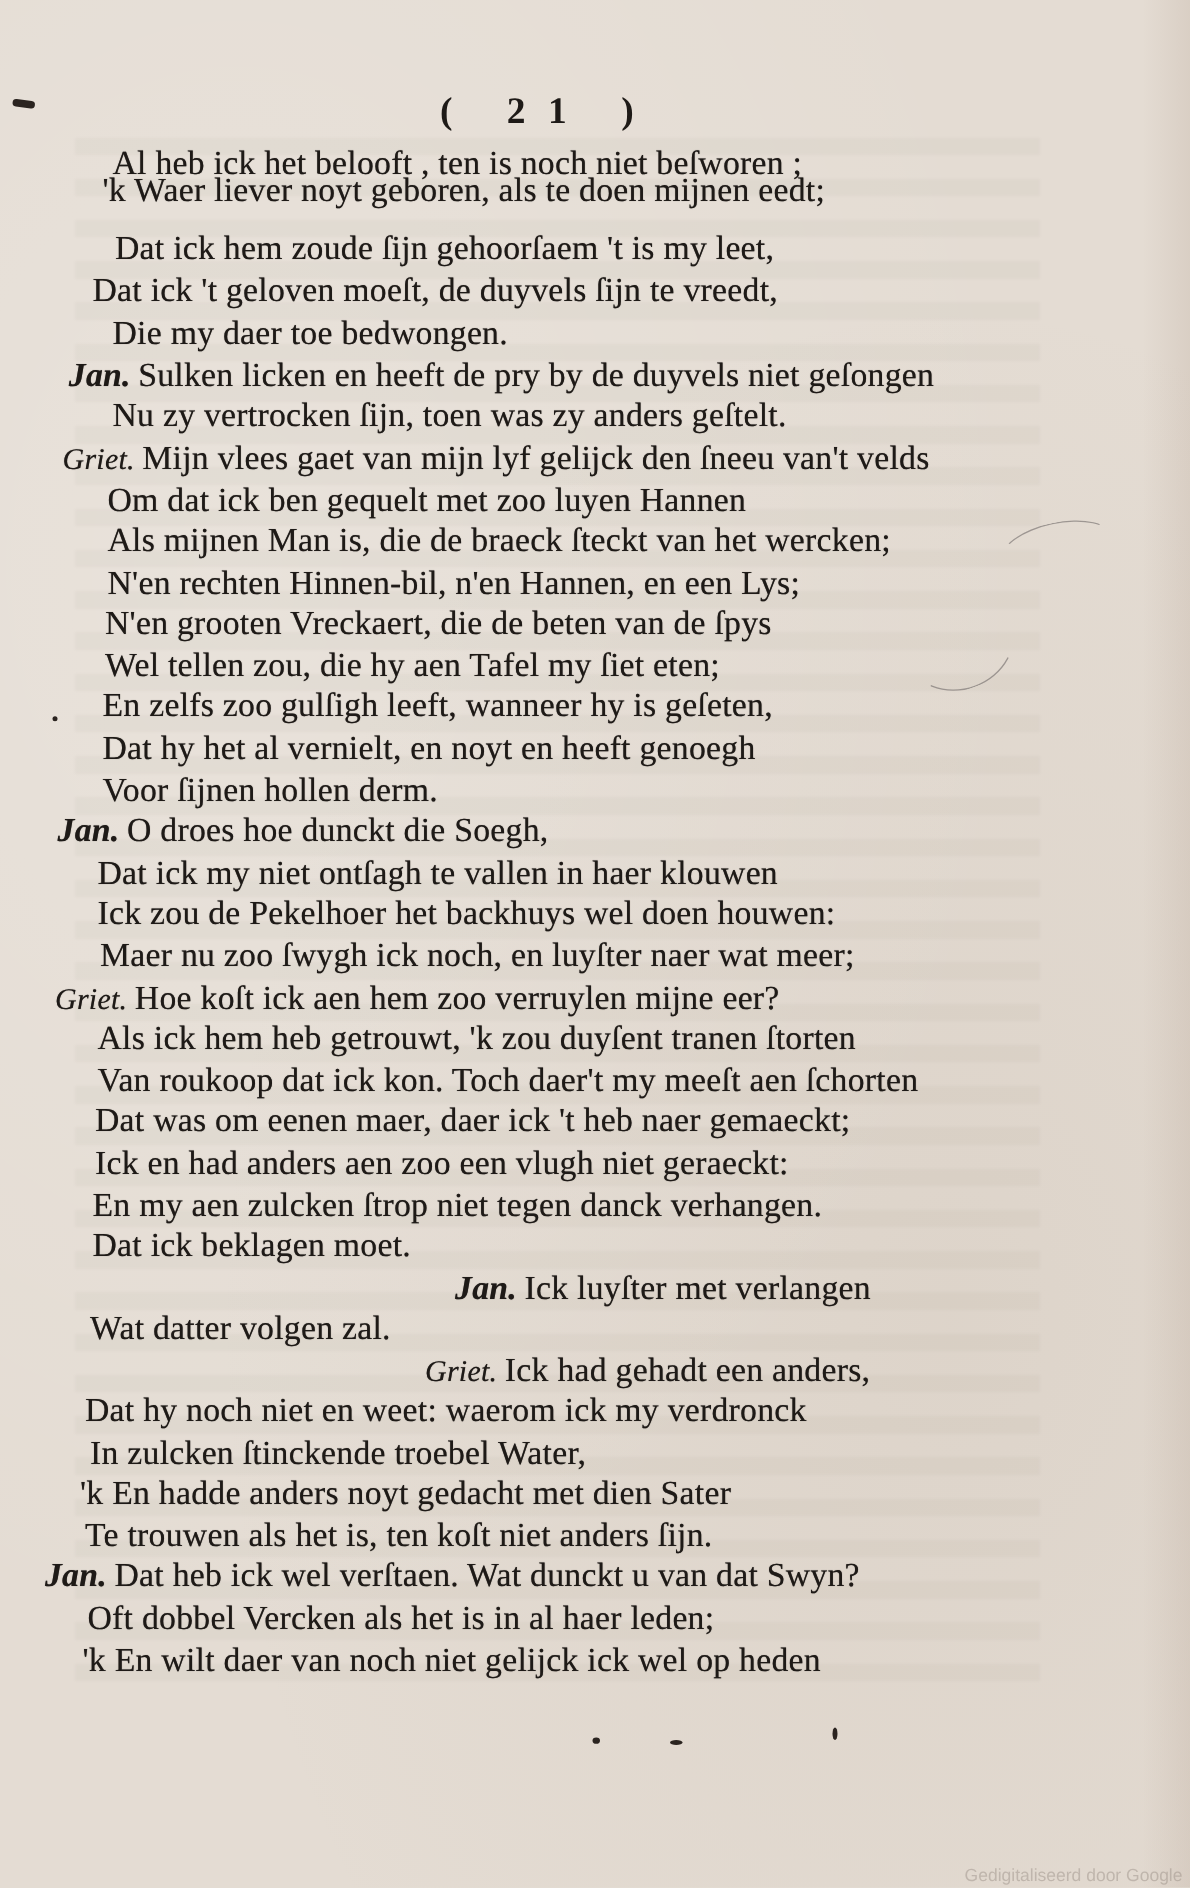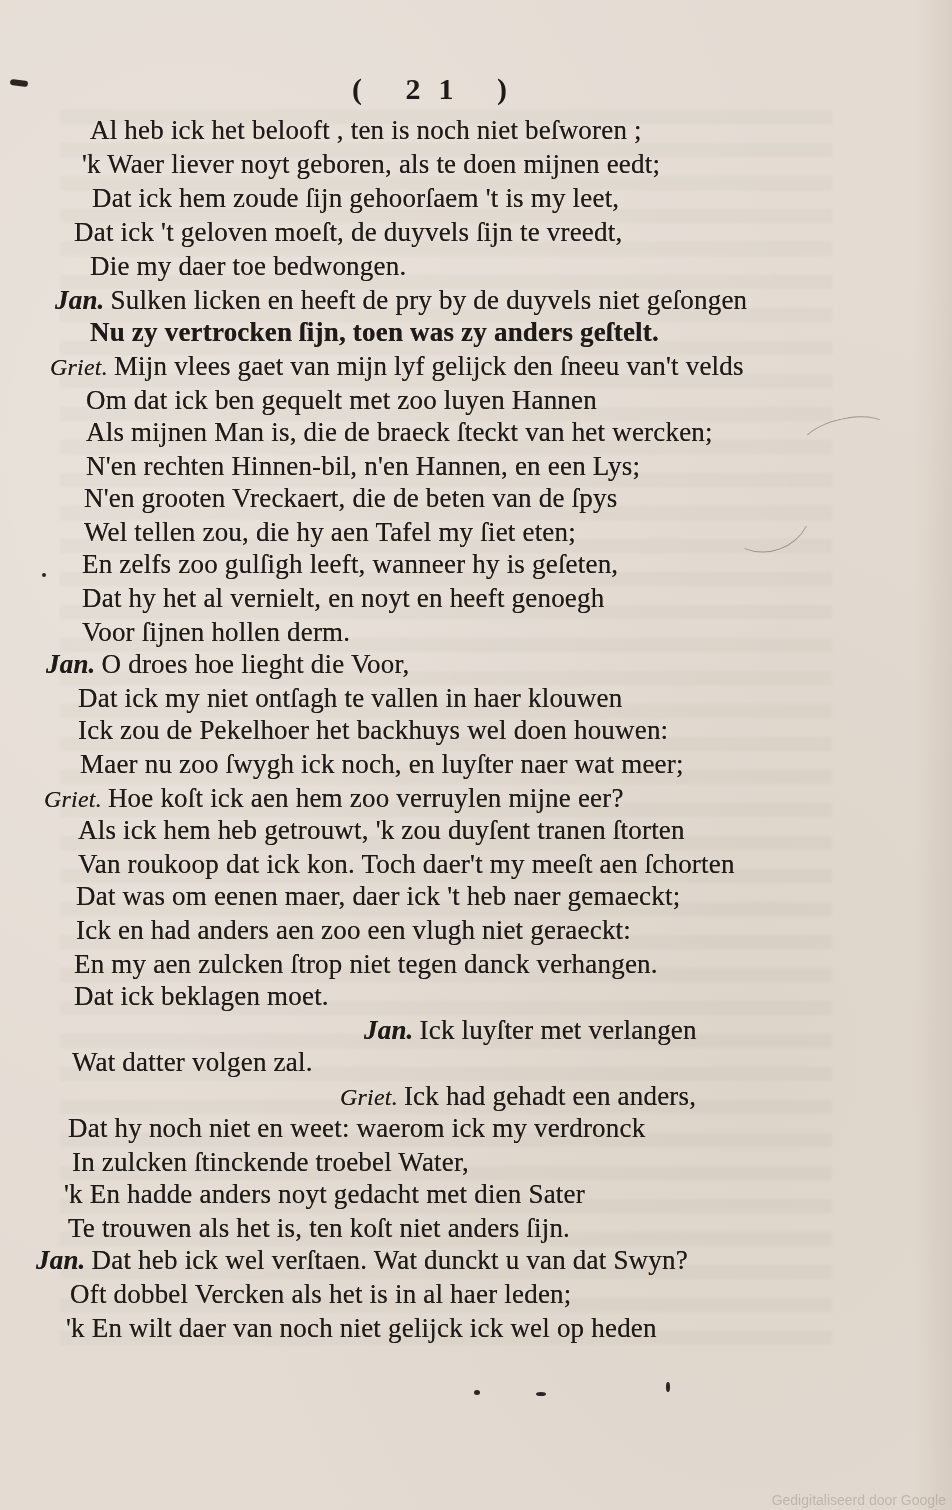--- a/index.html
+++ b/index.html
@@ -104,36 +104,36 @@
 
 <div class="page">
   <div class="bleed"></div>
 
   <div class="margin-mark"></div>
 
   <div class="page-number">( 21 )</div>
 
   <div class="lines" id="lines">
       <div class="line" style="left: 90px; top: 0px;"><span>Al heb ick het belooft , ten is noch niet beſworen ;</span></div>
-      <div class="line" style="left: 82px; top: 34px;"><span>'k Waer liever noyt geboren, als te doen mijnen eedt;</span></div>
+      <div class="line" style="left: 82px; top: 22px;"><span>'k Waer liever noyt geboren, als te doen mijnen eedt;</span></div>
       <div class="line" style="left: 92px; top: 68px;"><span>Dat ick hem zoude ſijn gehoorſaem 't is my leet,</span></div>
       <div class="line" style="left: 74px; top: 102px;"><span>Dat ick 't geloven moeſt, de duyvels ſijn te vreedt,</span></div>
       <div class="line" style="left: 90px; top: 136px;"><span>Die my daer toe bedwongen.</span></div>
       <div class="line" style="left: 55px; top: 170px;"><span class="speaker">Jan.</span><span>Sulken licken en heeft de pry by de duyvels niet geſongen</span></div>
-      <div class="line" style="left: 90px; top: 202px; font-weight: bold;"><span>Nu zy vertrocken ſijn, toen was zy anders geſtelt.</span></div>
+      <div class="line" style="left: 90px; top: 202px;"><span>Nu zy vertrocken ſijn, toen was zy anders geſtelt.</span></div>
       <div class="line" style="left: 50px; top: 236px;"><span class="speaker small">Griet.</span><span>Mijn vlees gaet van mijn lyf gelijck den ſneeu van't velds</span></div>
       <div class="line" style="left: 86px; top: 270px;"><span>Om dat ick ben gequelt met zoo luyen Hannen</span></div>
       <div class="line" style="left: 86px; top: 302px;"><span>Als mijnen Man is, die de braeck ſteckt van het wercken;</span></div>
       <div class="line" style="left: 86px; top: 336px;"><span>N'en rechten Hinnen-bil, n'en Hannen, en een Lys;</span></div>
       <div class="line" style="left: 84px; top: 368px;"><span>N'en grooten Vreckaert, die de beten van de ſpys</span></div>
       <div class="line" style="left: 84px; top: 402px;"><span>Wel tellen zou, die hy aen Tafel my ſiet eten;</span></div>
       <div class="line" style="left: 82px; top: 434px;"><span>En zelfs zoo gulſigh leeft, wanneer hy is geſeten,</span></div>
       <div class="line" style="left: 82px; top: 468px;"><span>Dat hy het al vernielt, en noyt en heeft genoegh</span></div>
       <div class="line" style="left: 82px; top: 502px;"><span>Voor ſijnen hollen derm.</span></div>
-      <div class="line" style="left: 46px; top: 534px;"><span class="speaker">Jan.</span><span>O droes hoe lieght die Voor,</span></div>
+      <div class="line" style="left: 46px; top: 534px;"><span class="speaker">Jan.</span><span>O droes hoe dunckt die Soegh,</span></div>
       <div class="line" style="left: 78px; top: 568px;"><span>Dat ick my niet ontſagh te vallen in haer klouwen</span></div>
       <div class="line" style="left: 78px; top: 600px;"><span>Ick zou de Pekelhoer het backhuys wel doen houwen:</span></div>
       <div class="line" style="left: 80px; top: 634px;"><span>Maer nu zoo ſwygh ick noch, en luyſter naer wat meer;</span></div>
       <div class="line" style="left: 44px; top: 668px;"><span class="speaker small">Griet.</span><span>Hoe koſt ick aen hem zoo verruylen mijne eer?</span></div>
       <div class="line" style="left: 78px; top: 700px;"><span>Als ick hem heb getrouwt, 'k zou duyſent tranen ſtorten</span></div>
       <div class="line" style="left: 78px; top: 734px;"><span>Van roukoop dat ick kon. Toch daer't my meeſt aen ſchorten</span></div>
       <div class="line" style="left: 76px; top: 766px;"><span>Dat was om eenen maer, daer ick 't heb naer gemaeckt;</span></div>
       <div class="line" style="left: 76px; top: 800px;"><span>Ick en had anders aen zoo een vlugh niet geraeckt:</span></div>
       <div class="line" style="left: 74px; top: 834px;"><span>En my aen zulcken ſtrop niet tegen danck verhangen.</span></div>
       <div class="line" style="left: 74px; top: 866px;"><span>Dat ick beklagen moet.</span></div>

